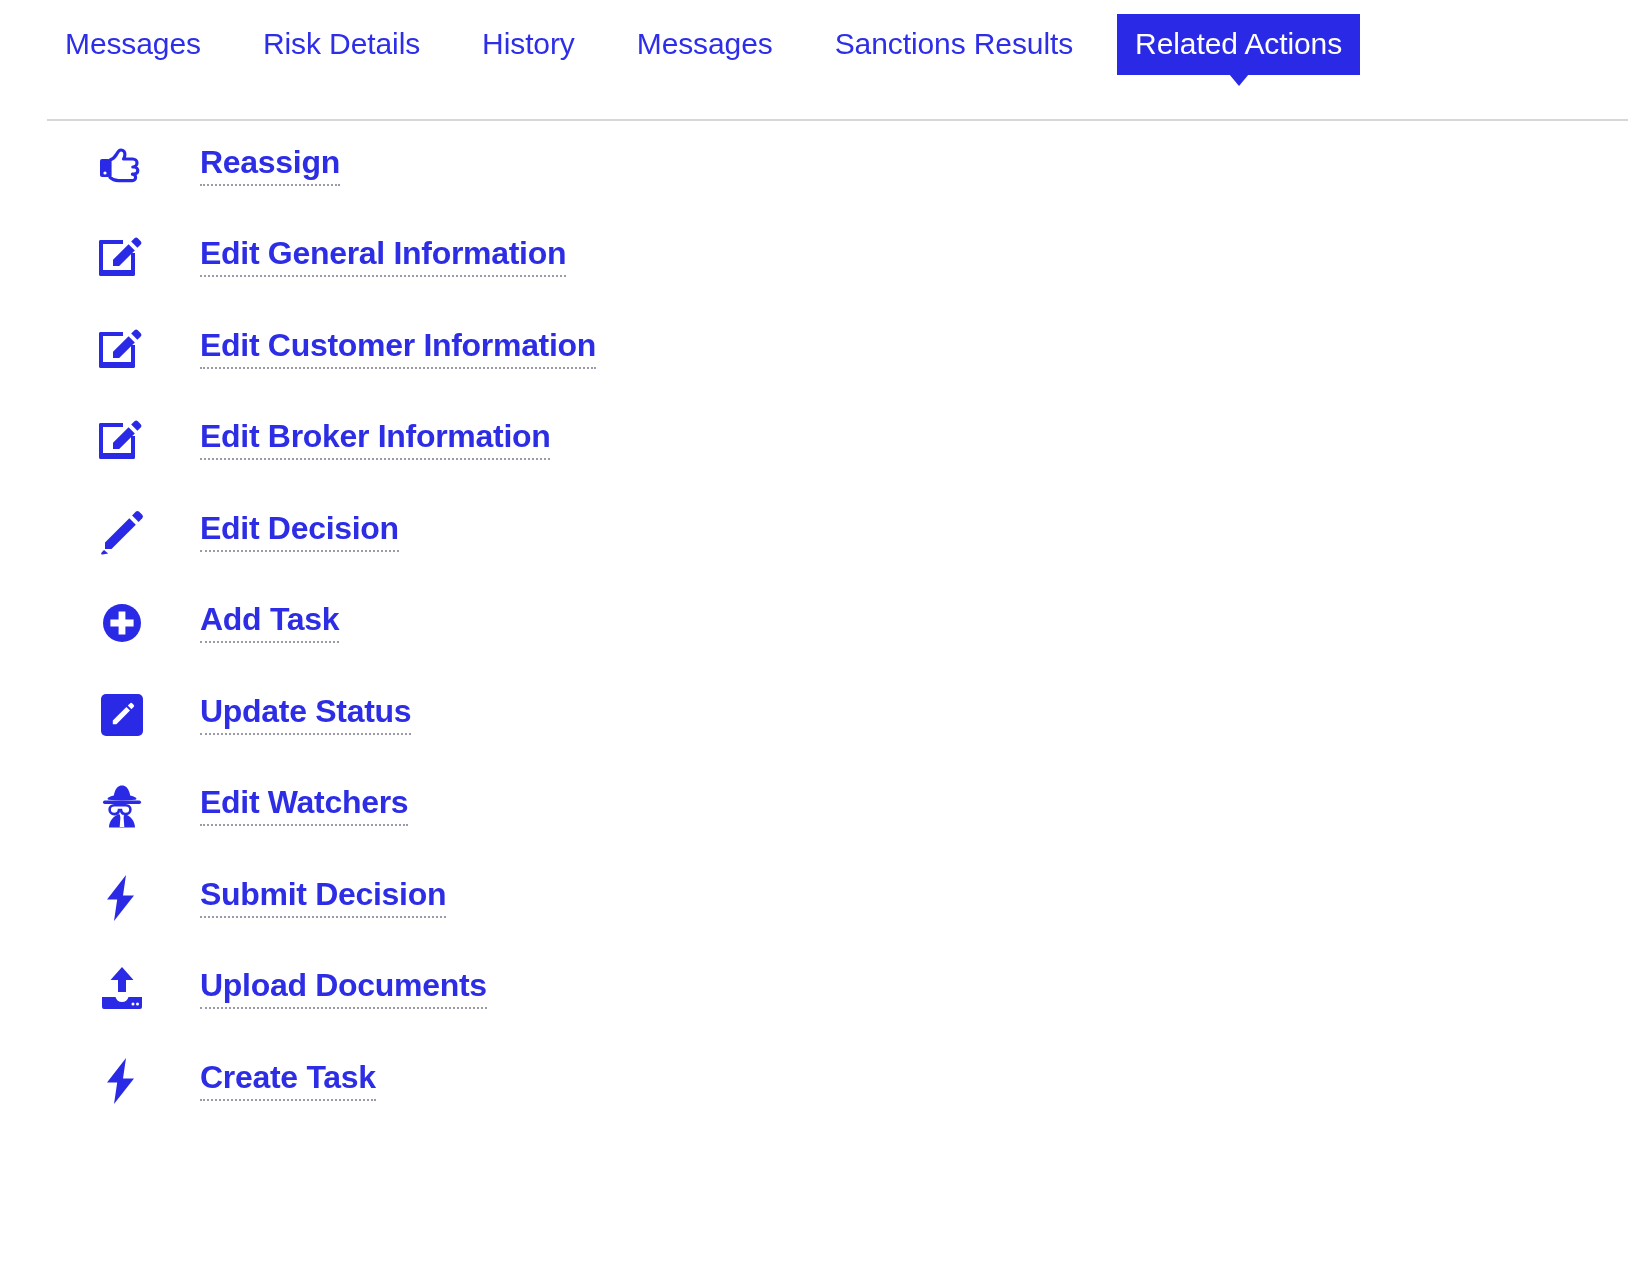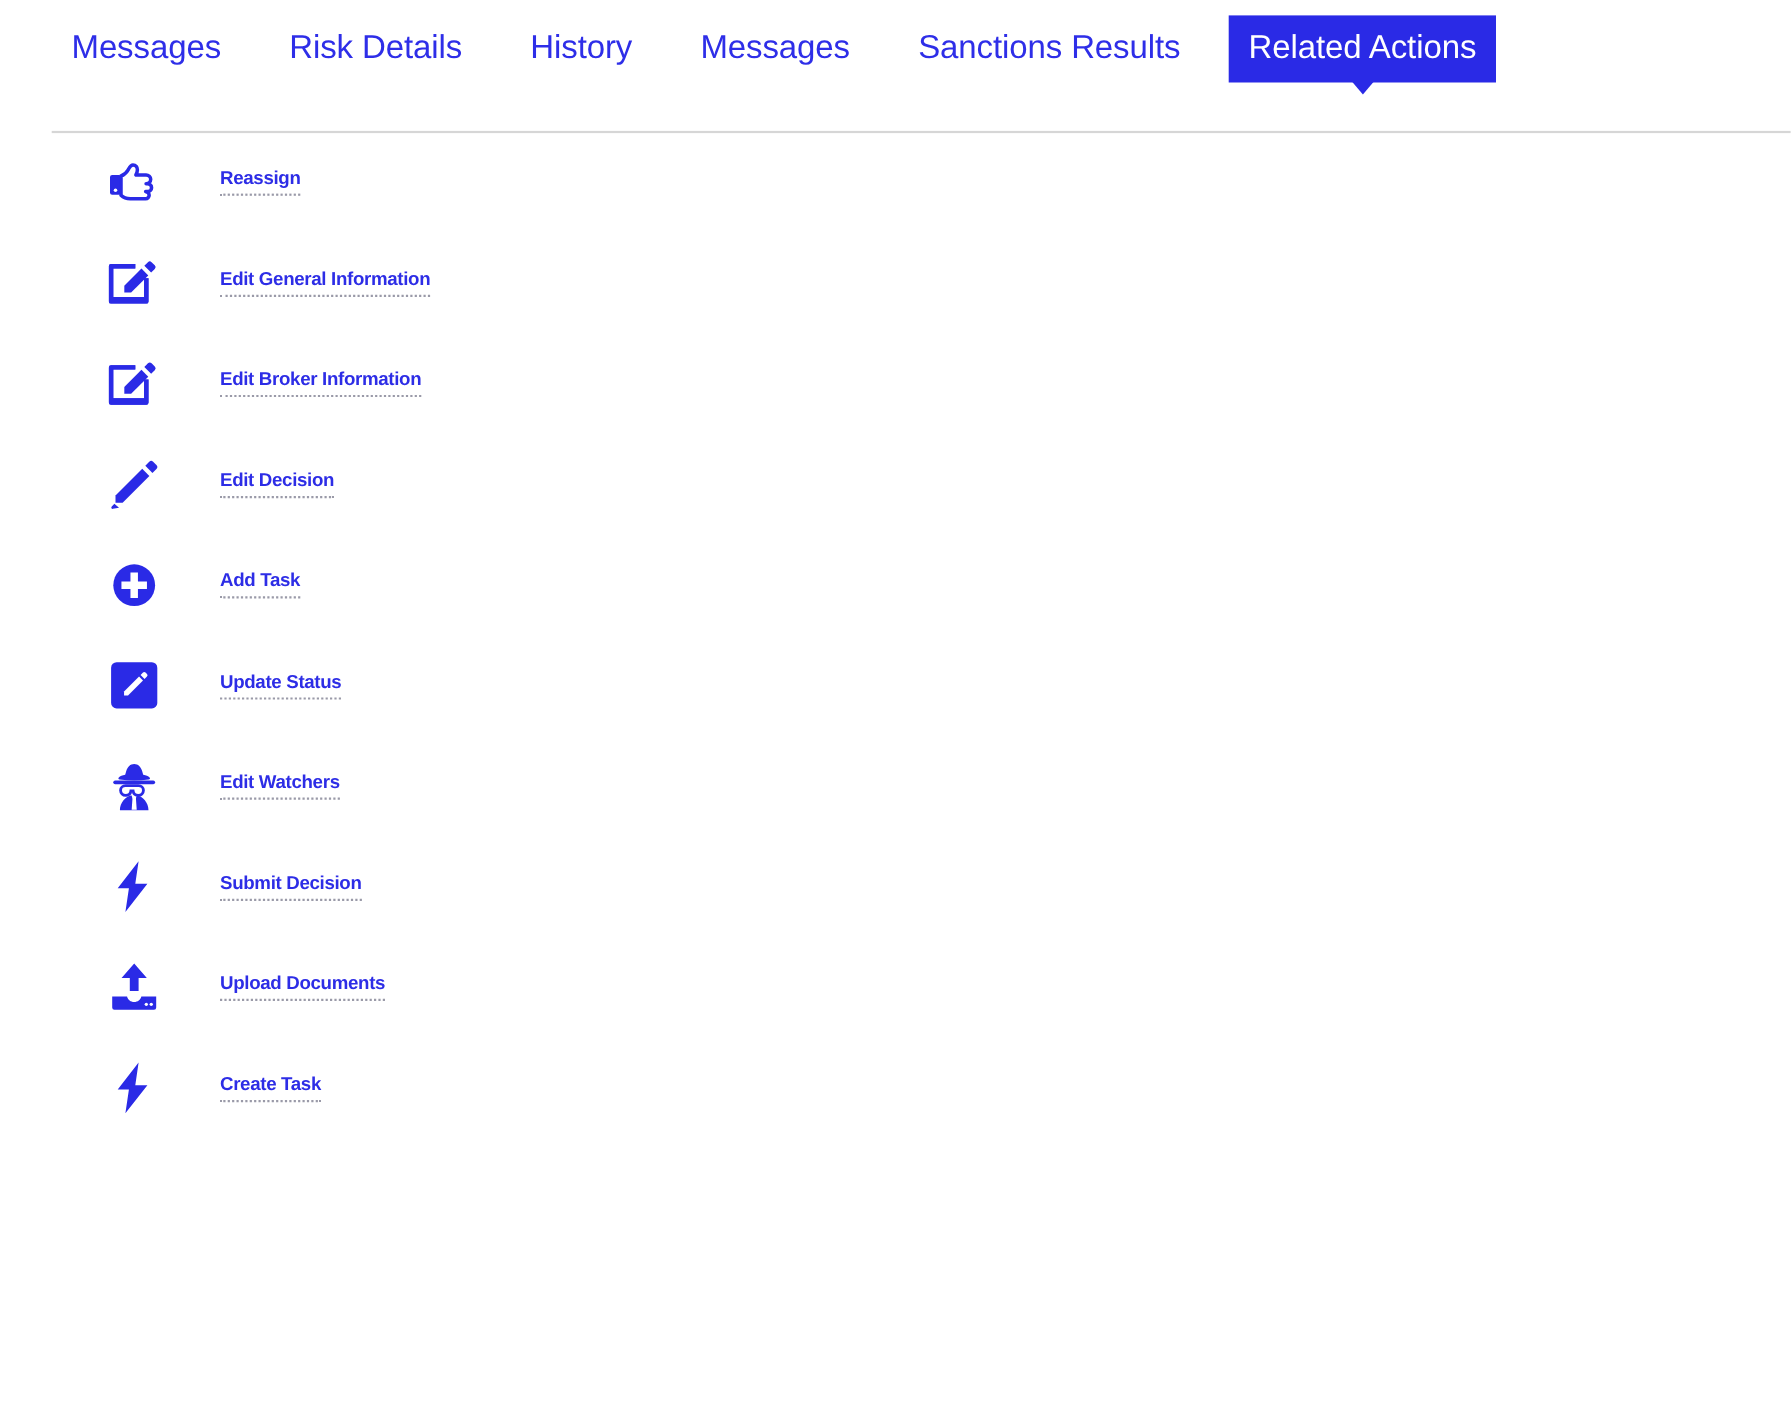--- a/index.html
+++ b/index.html
@@ -89,21 +89,21 @@
     height: 52px;
     display: flex;
     align-items: center;
     justify-content: center;
     margin-right: 52px;
     color: #2a2ae6;
   }
   .action-icon svg { display: block; }
 
   .action-label {
-    font-size: 17px;
+    font-size: 32px;
     font-weight: bold;
     color: #2d2de6;
     letter-spacing: -0.3px;
     line-height: 1;
     padding-bottom: 6px;
     border-bottom: 2px dotted #9a9aa8;
     white-space: nowrap;
     cursor: pointer;
   }
 </style>
@@ -146,20 +146,31 @@
       </div>
       <div class="action-row">
         <span class="action-icon">
           <svg width="52" height="52" viewBox="0 0 52 52" fill="currentColor">
             <path d="M7 13h20v-4H5a2 2 0 0 0-2 2v32a2 2 0 0 0 2 2h32a2 2 0 0 0 2-2V22h-4v17H7V13z"></path>
             <path d="M5 9h22v4H7v26h28V22h4v21a2 2 0 0 1-2 2H5a2 2 0 0 1-2-2V11a2 2 0 0 1 2-2z"></path>
             <path d="M17 28.8l15.6-15.6 6.2 6.2L23.2 35H17v-6.2z"></path>
             <path d="M35.2 10.6l3.3-3.3a2.3 2.3 0 0 1 3.3 0l2.9 2.9a2.3 2.3 0 0 1 0 3.3l-3.3 3.3-6.2-6.2z"></path>
           </svg>
         </span>
+        <span class="action-label">Edit Customer Information</span>
+      </div>
+      <div class="action-row">
+        <span class="action-icon">
+          <svg width="52" height="52" viewBox="0 0 52 52" fill="currentColor">
+            <path d="M7 13h20v-4H5a2 2 0 0 0-2 2v32a2 2 0 0 0 2 2h32a2 2 0 0 0 2-2V22h-4v17H7V13z"></path>
+            <path d="M5 9h22v4H7v26h28V22h4v21a2 2 0 0 1-2 2H5a2 2 0 0 1-2-2V11a2 2 0 0 1 2-2z"></path>
+            <path d="M17 28.8l15.6-15.6 6.2 6.2L23.2 35H17v-6.2z"></path>
+            <path d="M35.2 10.6l3.3-3.3a2.3 2.3 0 0 1 3.3 0l2.9 2.9a2.3 2.3 0 0 1 0 3.3l-3.3 3.3-6.2-6.2z"></path>
+          </svg>
+        </span>
         <span class="action-label">Edit Broker Information</span>
       </div>
       <div class="action-row">
         <span class="action-icon">
           <svg width="52" height="52" viewBox="0 0 52 52" fill="currentColor">
             <path d="M9 36.5L33.3 12.2l6.5 6.5L15.5 43H9v-6.5z"></path>
             <path d="M36.1 9.4l3.6-3.6a2.5 2.5 0 0 1 3.5 0l3 3a2.5 2.5 0 0 1 0 3.5l-3.6 3.6-6.5-6.5z"></path>
             <path d="M8 44l-2.4 2.4c-.9.9-.2 2.4 1 2.2l5.6-1L8 44z"></path>
           </svg>
         </span>

